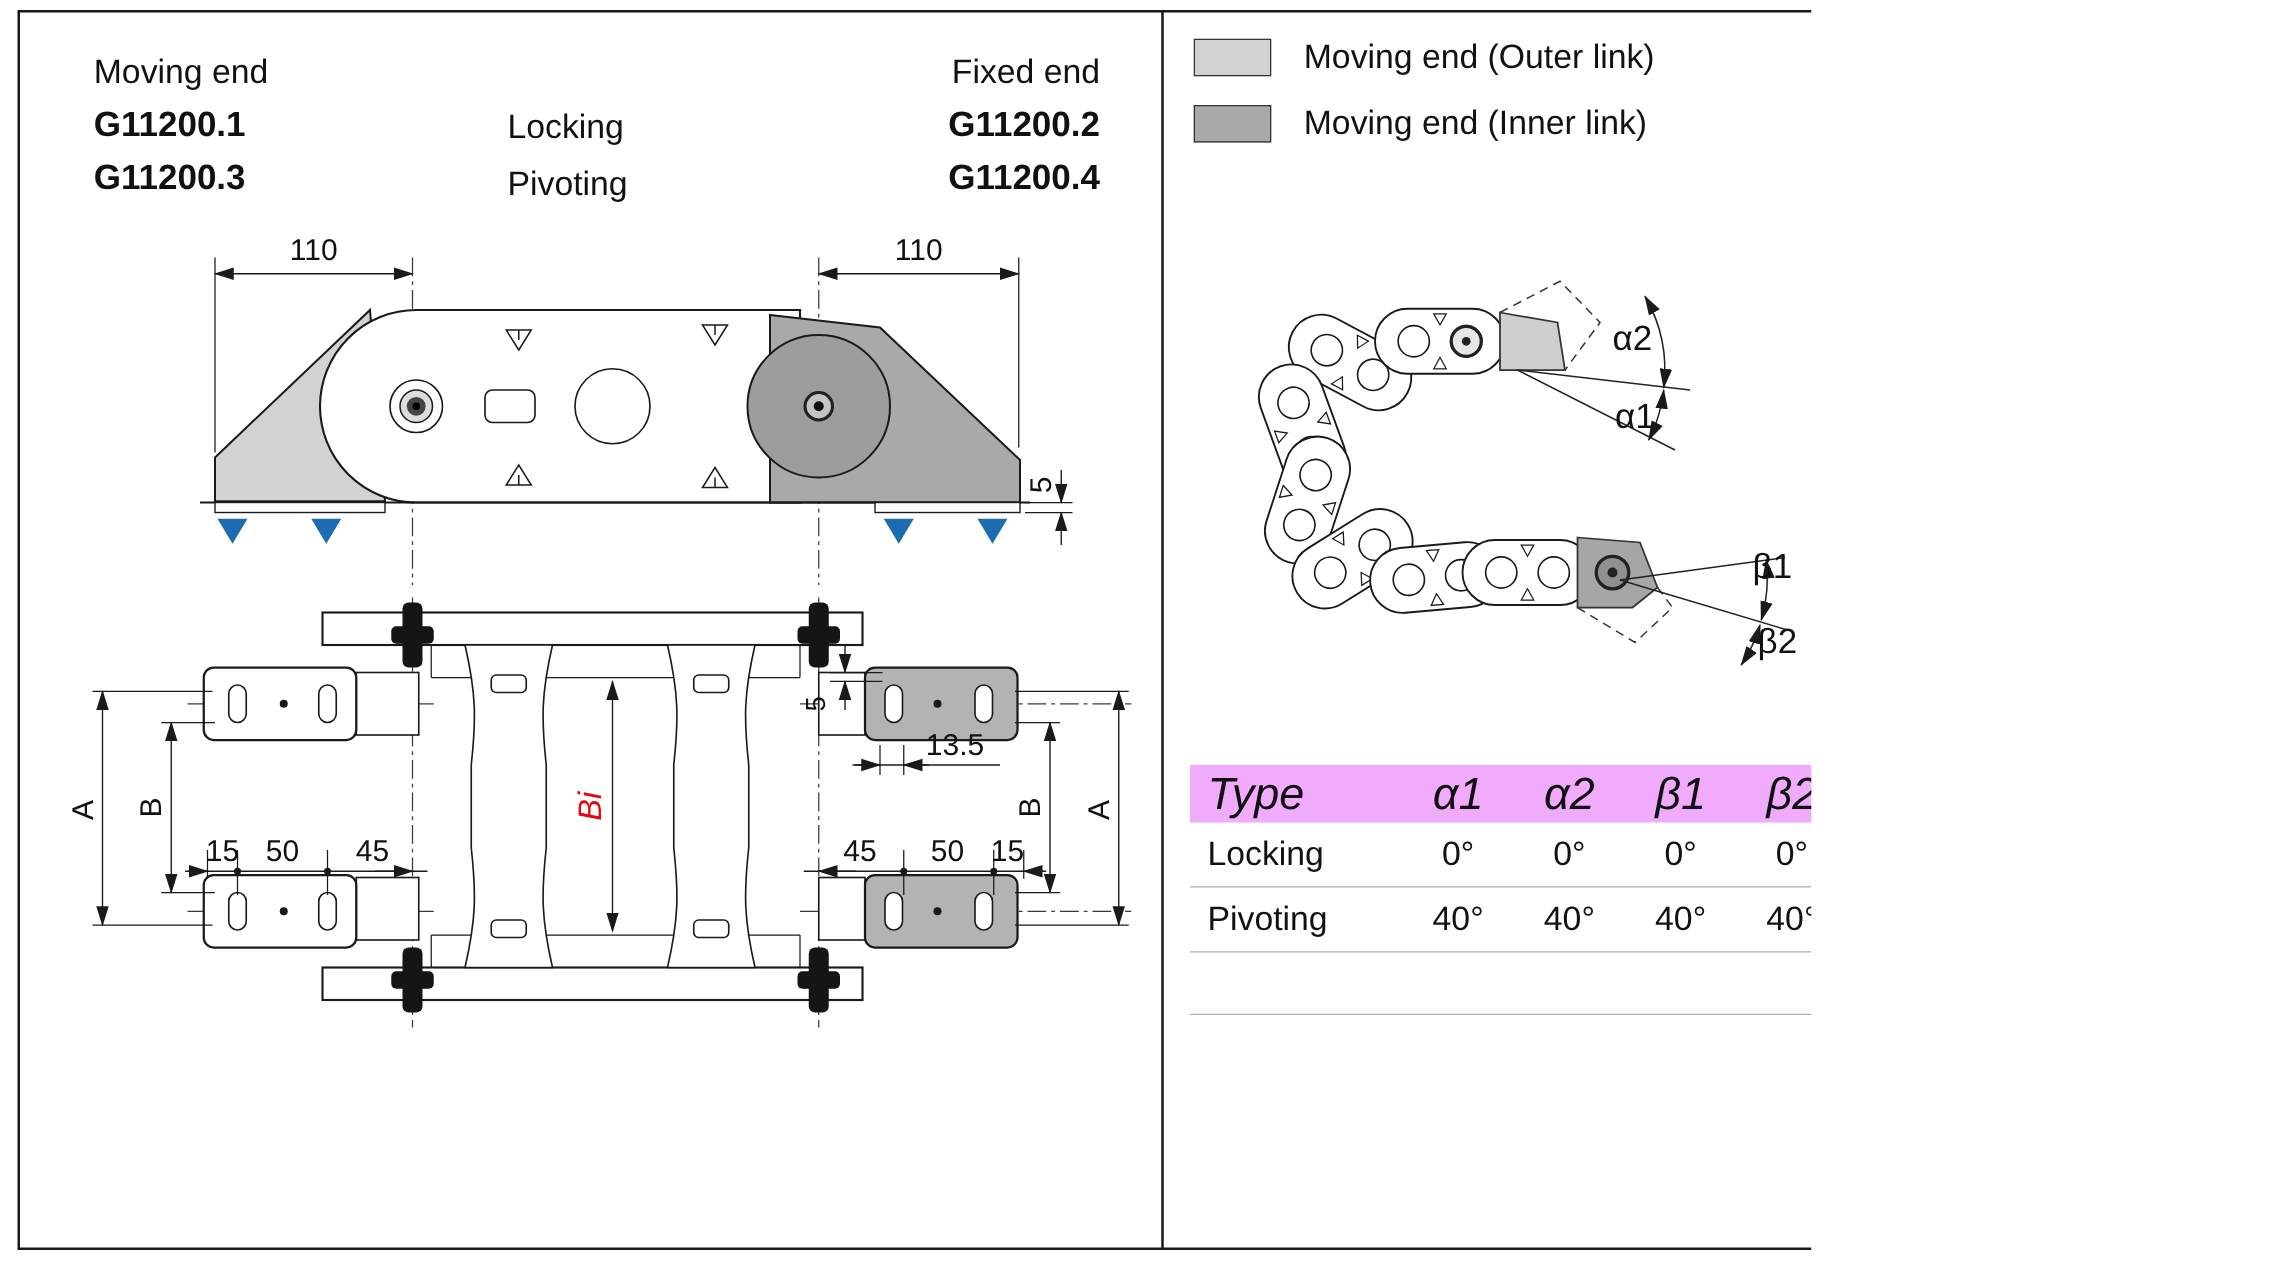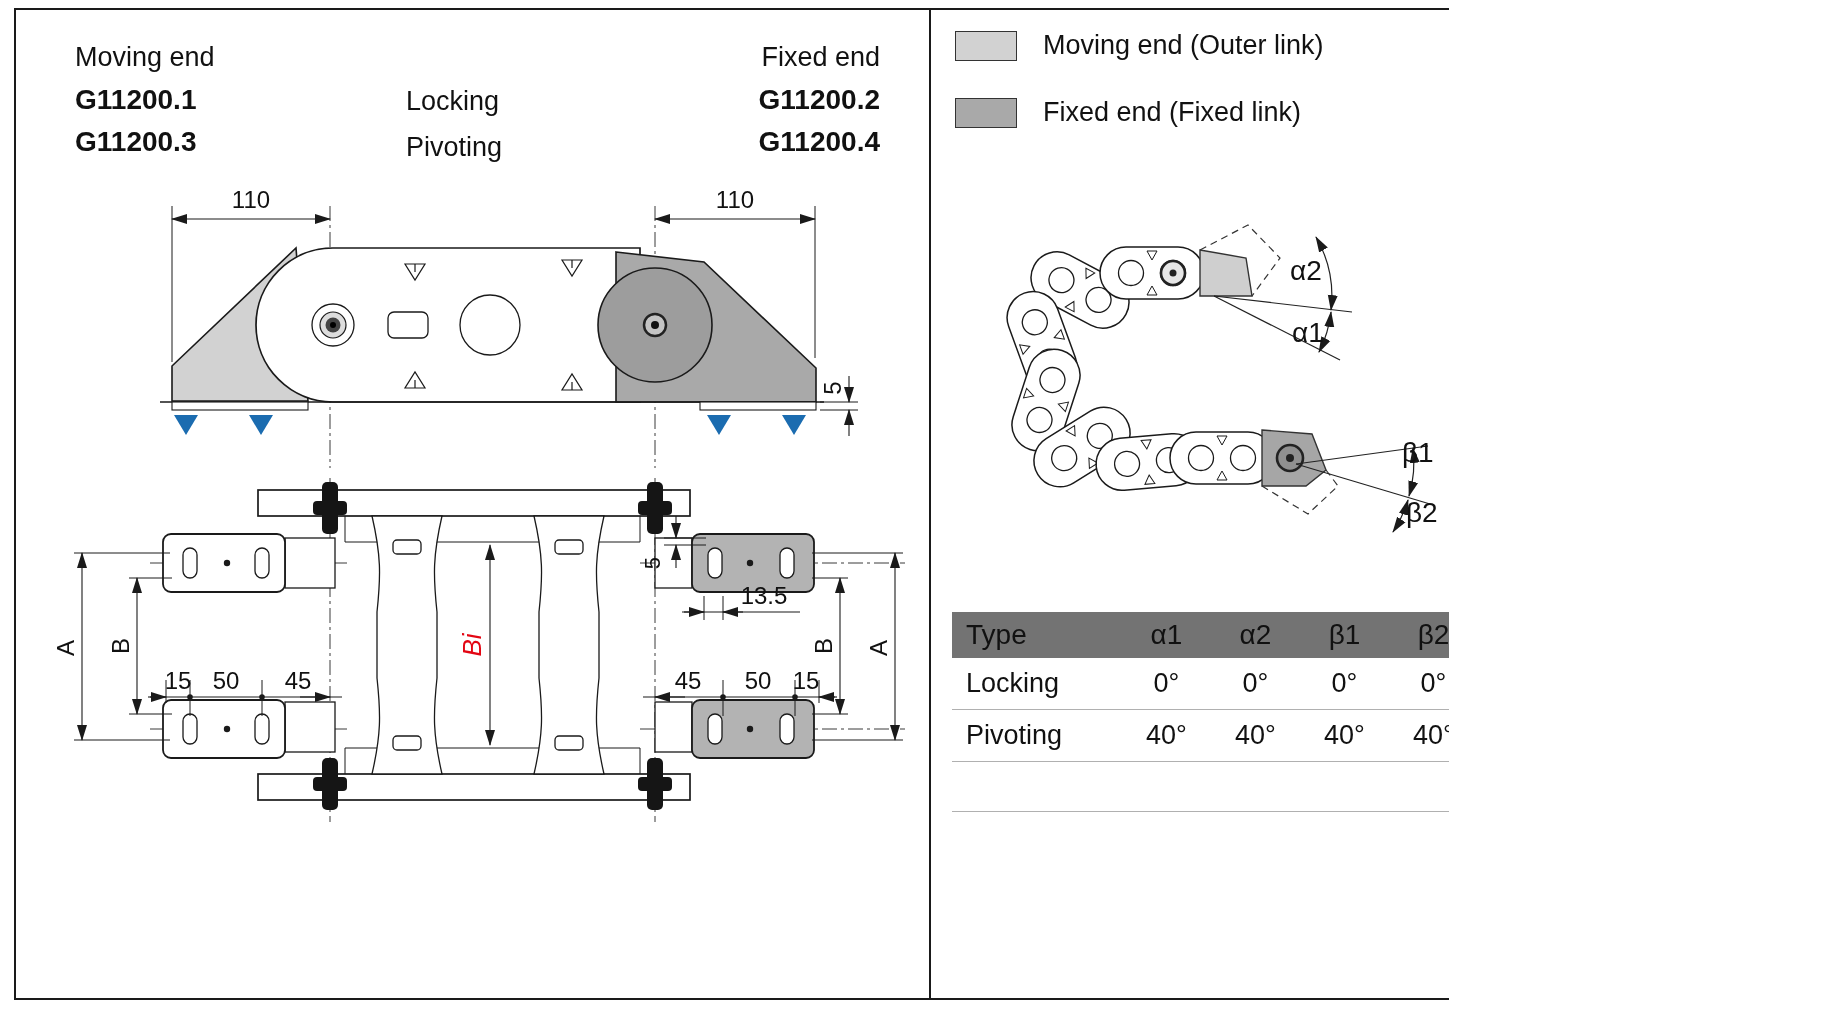--- a/index.html
+++ b/index.html
@@ -18,32 +18,32 @@
   .ang  { font-size:28px; fill:#111; }
   .thin { stroke:#1a1a1a; stroke-width:1; fill:none; }
   .dim  { stroke:#1a1a1a; stroke-width:1.1; fill:none; }
   .out  { stroke:#1a1a1a; stroke-width:1.7; fill:#fff; }
   .out2 { stroke:#1a1a1a; stroke-width:1.3; fill:#fff; }
   .cl   { stroke:#3a3a3a; stroke-width:1; fill:none; stroke-dasharray:15 4 3 4; }
   .dash { stroke:#333; stroke-width:1.2; fill:none; stroke-dasharray:7 5; }
   .ray  { stroke:#222; stroke-width:1.2; fill:none; }
 
   
-  .legend { position:absolute; left:955px; top:30px; display:flex; flex-direction:column; gap:36px; }
+  .legend { position:absolute; left:955px; top:30px; display:flex; flex-direction:column; gap:22px; }
   .legend-row { display:flex; align-items:center; gap:26px; }
   .swatch { width:62px; height:30px; border:1.5px solid #333; display:inline-block; }
   .swatch-moving { background:#d2d2d2; }
   .swatch-fixed  { background:#a9a9a9; }
   .legend-label { font-size:27px; color:#111; }
 
   
   .angle-table { position:absolute; left:952px; top:612px; width:526px; color:#111; }
   .t-row { display:grid; grid-template-columns:170px 89px 89px 89px 89px; align-items:center;
            height:52px; border-bottom:1px solid #b0b0b0; font-size:27px; }
-  .t-head { background:#737373; height:46px; border-bottom:none; font-size:28px; }
+  .t-head { background:#f0abfc; height:46px; border-bottom:none; font-size:36px;font-style:italic; }
   .t-cell { text-align:center; }
   .c-type { text-align:left; padding-left:14px; }
   .t-empty { height:50px; }
 </style>
 </head>
 <body>
 
 <div class="page">
   <div class="frame"></div>
   <div class="divider"></div>
@@ -275,21 +275,21 @@
     </g>
   </svg>
 
   <div class="legend">
     <div class="legend-row">
       <span class="swatch swatch-moving"></span>
       <span class="legend-label">Moving end (Outer link)</span>
     </div>
     <div class="legend-row">
       <span class="swatch swatch-fixed"></span>
-      <span class="legend-label">Fixed end (Fixed link)</span>
+      <span class="legend-label">Moving end (Inner link)</span>
     </div>
   </div>
 
   <div class="angle-table">
     <div class="t-row t-head">
       <div class="t-cell c-type">Type</div>
       <div class="t-cell">α1</div>
       <div class="t-cell">α2</div>
       <div class="t-cell">β1</div>
       <div class="t-cell">β2</div>

